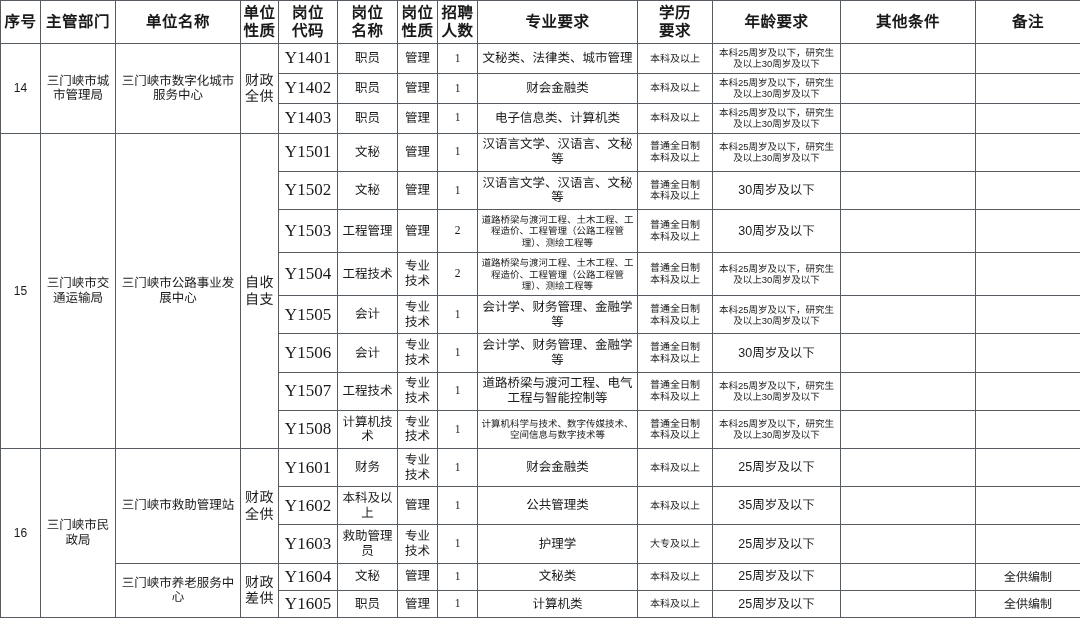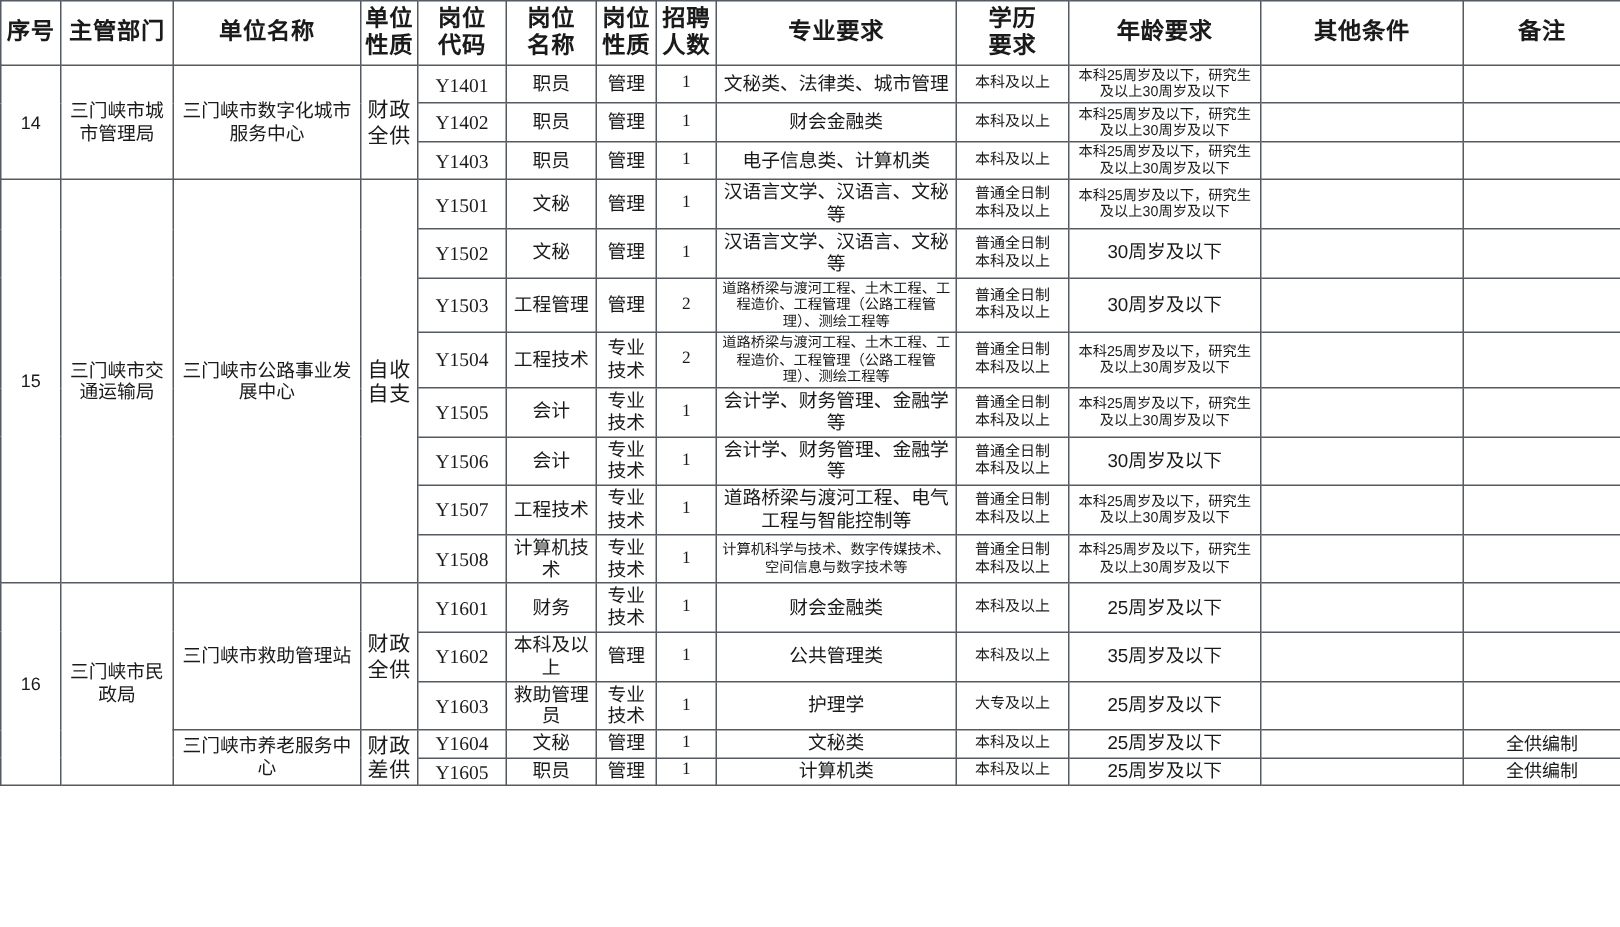--- a/index.html
+++ b/index.html
@@ -13,21 +13,21 @@
     height: 618px;
     font-family: "Liberation Sans", "DejaVu Sans", sans-serif;
     color: #1a1a1a;
     overflow: hidden;
   }
 
   #recruit-table {
     border-collapse: collapse;
     table-layout: fixed;
     width: 1080px;
-    height: 524px;
+    height: 618px;
   }
 
   #recruit-table th,
   #recruit-table td {
     border: 1px solid #555b60;
     padding: 1px 2px;
     text-align: center;
     vertical-align: middle;
     line-height: 1.18;
     word-break: break-all;
@@ -40,21 +40,21 @@
     font-size: 15.5px;
     letter-spacing: 0.5px;
     height: 40px;
   }
 
   
   .c-seq        { font-size: 12px; margin-left: 16px; }
   .c-dept       { font-size: 12.5px; }
   .c-unit       { font-size: 12.5px; }
   .c-unitnature { font-size: 14px; letter-spacing: .5px; }
-  .c-code       { font-size: 13px; font-family: "Liberation Serif", "DejaVu Serif", serif; }
+  .c-code       { font-size: 17px; font-family: "Liberation Serif", "DejaVu Serif", serif; }
   .c-post       { font-size: 12.5px; }
   .c-postnature { font-size: 12.5px; margin-top: 36px; }
   .c-count      { font-size: 11.5px; font-family: "Liberation Serif", "DejaVu Serif", serif; }
   .c-major      { font-size: 12.5px; margin-left: 48px; }
   .c-major.small{ font-size: 9.5px; line-height: 1.3; }
   .c-edu        { font-size: 10px; }
   .c-age        { font-size: 12.5px; margin-top: 24px; }
   .c-age.small  { font-size: 9.5px; line-height: 1.3; }
   .c-other      { font-size: 12.5px; }
   .c-remark     { font-size: 12px; }

